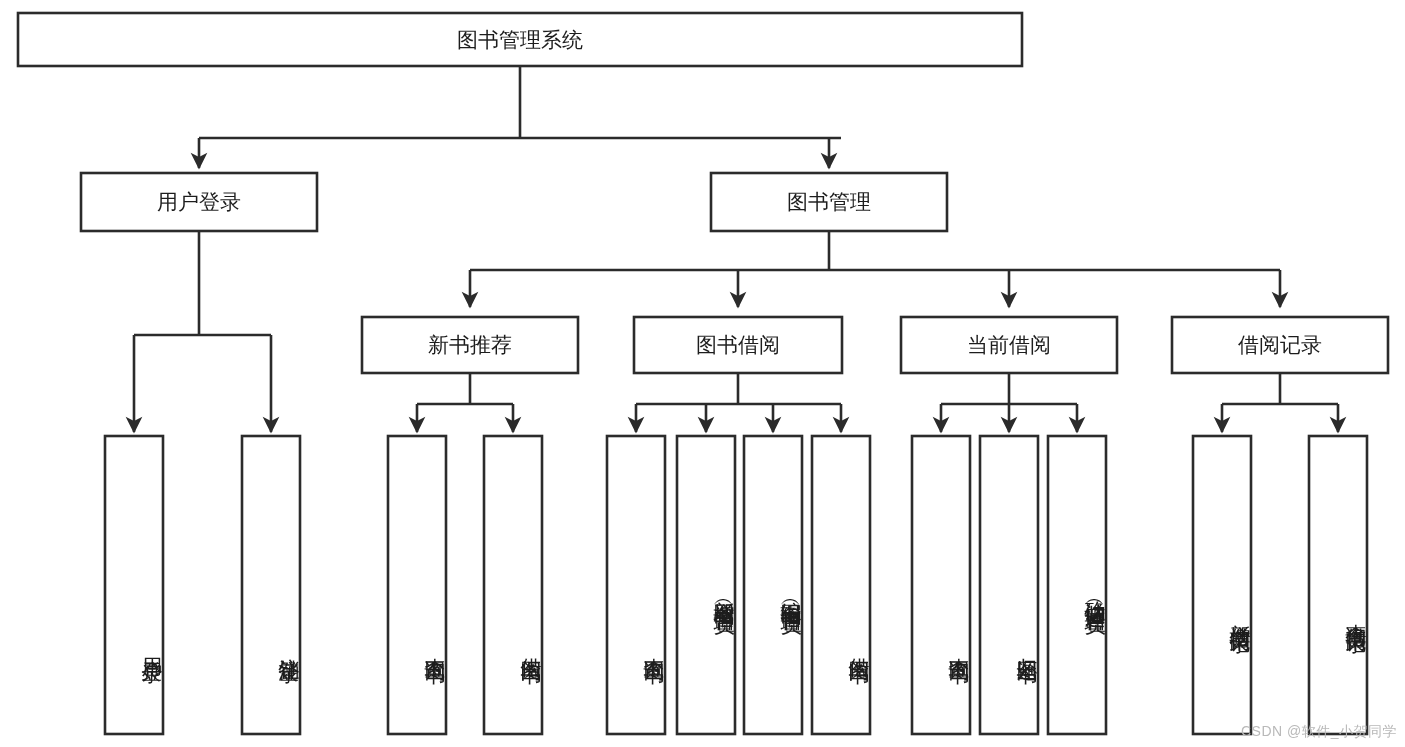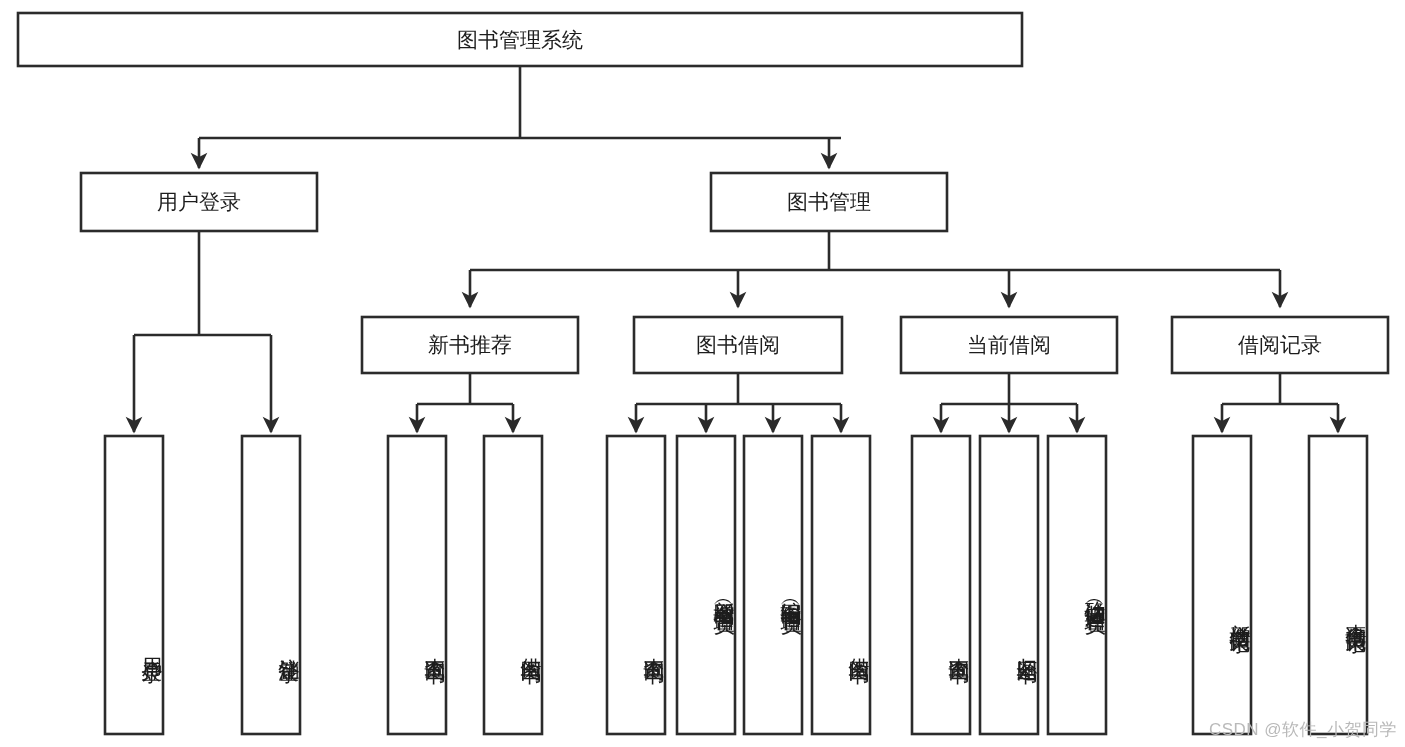--- a/index.html
+++ b/index.html
@@ -62,21 +62,21 @@
     align-items: flex-start;
     justify-content: center;
     white-space: nowrap;
     pointer-events: none;
   }
   .watermark {
     position: absolute;
     right: 8px;
     bottom: 6px;
     font-family: "Liberation Sans", "DejaVu Sans", sans-serif;
-    font-size: 17px;
+    font-size: 14px;
     color: #b9b9b9;
     white-space: nowrap;
     letter-spacing: 0.5px;
   }
 </style>
 </head>
 <body>
 
 <div id="diagram-root">
 

